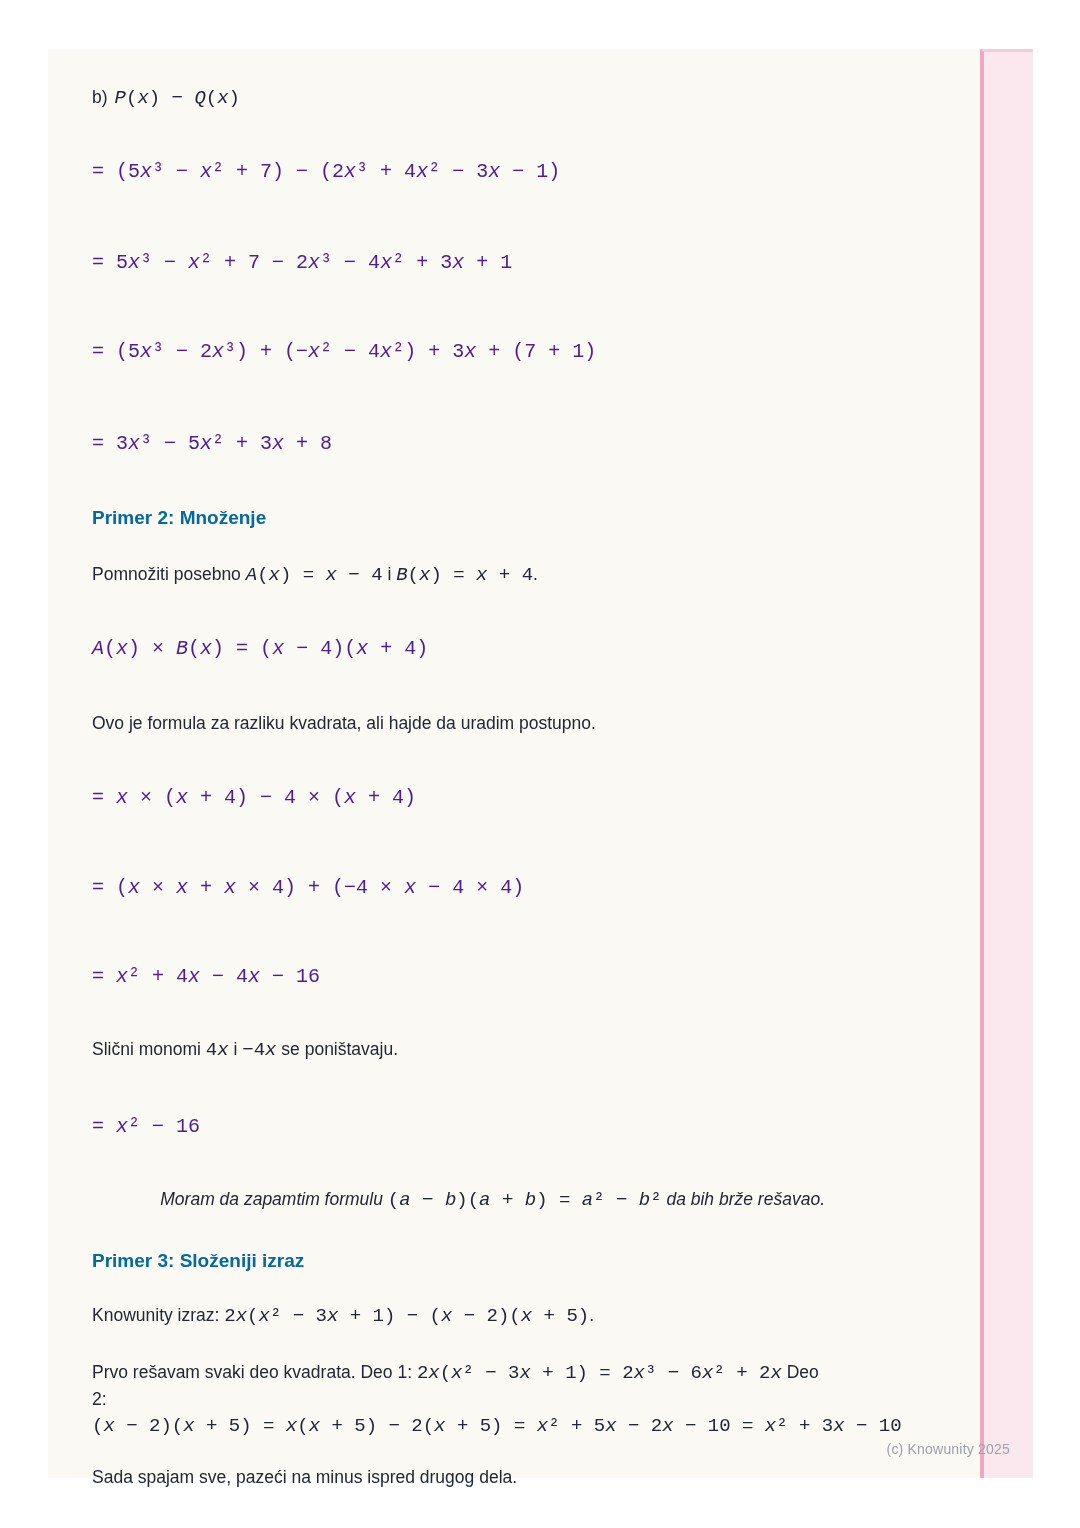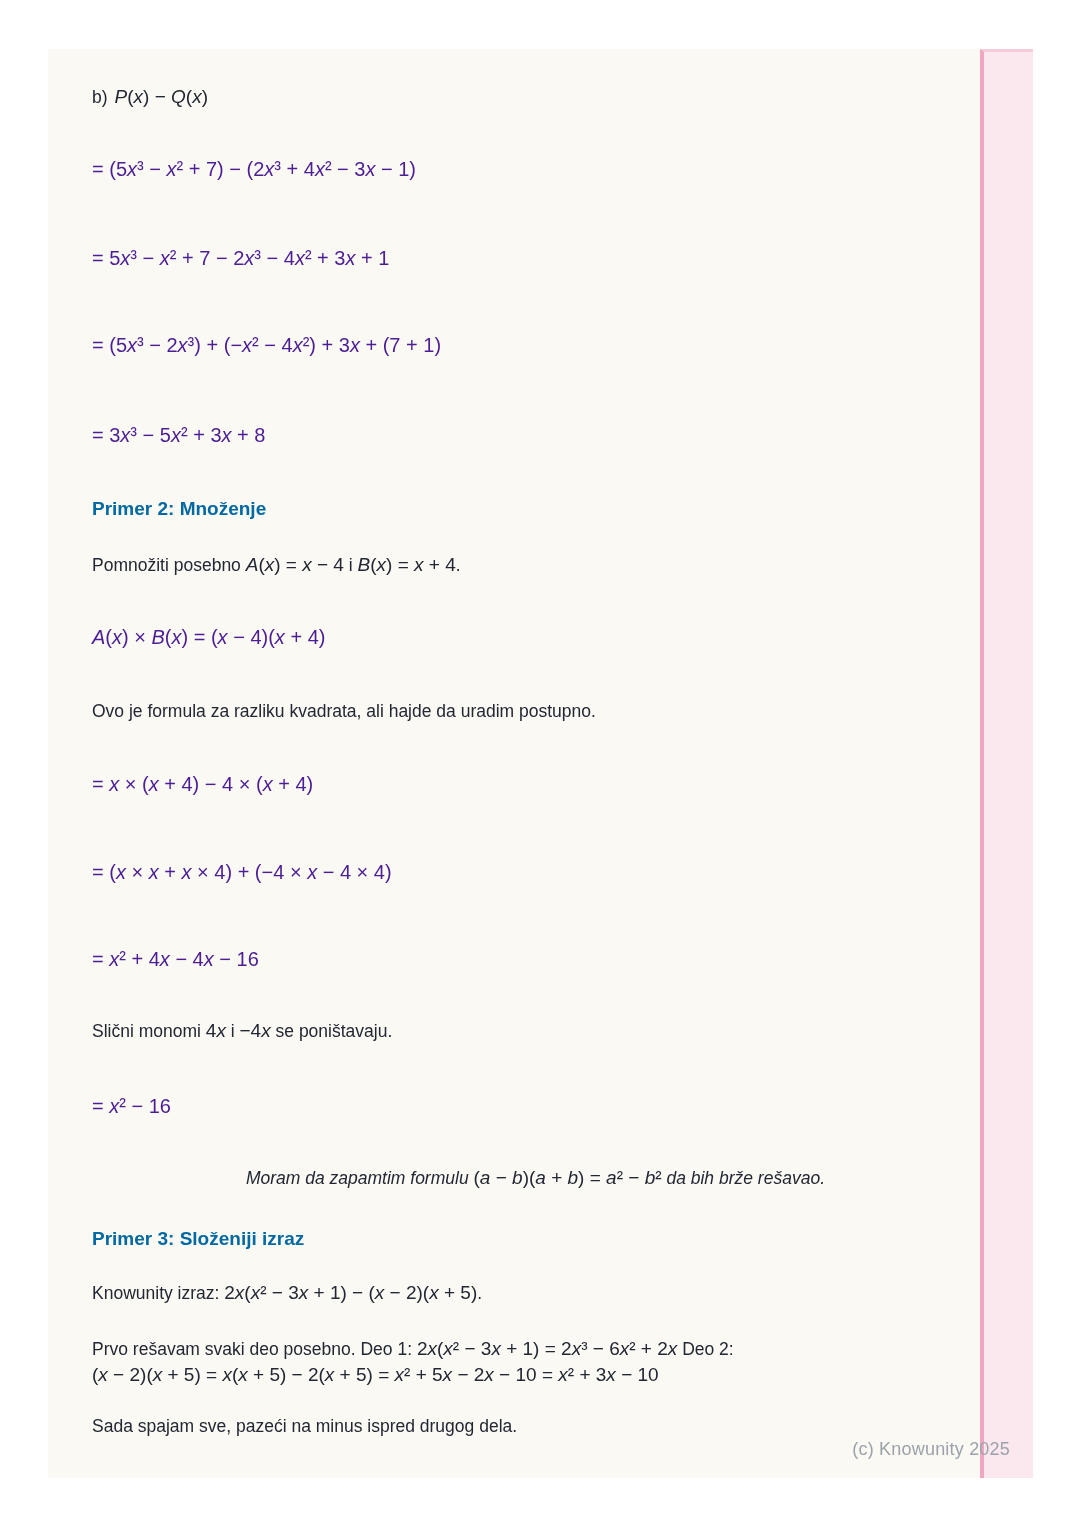--- a/index.html
+++ b/index.html
@@ -30,30 +30,30 @@
   p.para.italic{font-style:italic;text-align:right;}
   h3.heading{
     font-size:19px;line-height:28px;font-weight:700;color:#0369a1;
   }
   .display-eq{
     font-size:20px;line-height:30px;text-align:left;
     font-family:"Liberation Serif","DejaVu Serif",serif;
     color:#4c1d95;
   }
   .math{
-    font-family:Liberation Sans, sans-serif;
+    font-family:Liberation Mono, monospace;
     font-style:normal;
     white-space:nowrap;
   }
   .math-inline{font-size:19px;}
   .work-line{line-height:34px;}
   .b-label{margin-right:7px;}
   .watermark{
     position:absolute;right:70px;top:1441px;
-    font-size:18px;line-height:16px;color:#9ca2ab;letter-spacing:.2px;
+    font-size:14px;line-height:16px;color:#9ca2ab;letter-spacing:.2px;
     z-index:5;
   }
   
   .mt25{margin-top:25px!important;} .mt27{margin-top:27px!important;}
   .mt29{margin-top:29px!important;} .mt30{margin-top:30px!important;}
   .mt34{margin-top:34px!important;} .mt35{margin-top:35px!important;}
   .mt44{margin-top:44px!important;} .mt45{margin-top:45px!important;}
   .mt46{margin-top:46px!important;} .mt47{margin-top:47px!important;}
   .mt57{margin-top:57px!important;} .mt58{margin-top:58px!important;}
   .mt59{margin-top:59px!important;} .mt60{margin-top:60px!important;}
@@ -99,21 +99,21 @@
       <span>Moram da zapamtim formulu </span><span class="math math-inline">(<i>a</i> − <i>b</i>)(<i>a</i> + <i>b</i>) = <i>a</i>² − <i>b</i>²</span><span> da bih brže rešavao.</span>
     </p>
 
     <h3 class="heading mt34">Primer 3: Složeniji izraz</h3>
 
     <p class="para mt27">
       <span>Knowunity izraz: </span><span class="math math-inline">2<i>x</i>(<i>x</i>² − 3<i>x</i> + 1) − (<i>x</i> − 2)(<i>x</i> + 5)</span><span>.</span>
     </p>
 
     <p class="para work-line mt30">
-      <span>Prvo rešavam svaki deo posebno. Deo 1: </span><span class="math math-inline">2<i>x</i>(<i>x</i>² − 3<i>x</i> + 1) = 2<i>x</i>³ − 6<i>x</i>² + 2<i>x</i></span><span> Deo 2: </span><span class="math math-inline">(<i>x</i> − 2)(<i>x</i> + 5) = <i>x</i>(<i>x</i> + 5) − 2(<i>x</i> + 5) = <i>x</i>² + 5<i>x</i> − 2<i>x</i> − 10 = <i>x</i>² + 3<i>x</i> − 10</span>
+      <span>Prvo rešavam svaki deo kvadrata. Deo 1: </span><span class="math math-inline">2<i>x</i>(<i>x</i>² − 3<i>x</i> + 1) = 2<i>x</i>³ − 6<i>x</i>² + 2<i>x</i></span><span> Deo 2: </span><span class="math math-inline">(<i>x</i> − 2)(<i>x</i> + 5) = <i>x</i>(<i>x</i> + 5) − 2(<i>x</i> + 5) = <i>x</i>² + 5<i>x</i> − 2<i>x</i> − 10 = <i>x</i>² + 3<i>x</i> − 10</span>
     </p>
 
     <p class="para mt25">Sada spajam sve, pazeći na minus ispred drugog dela.</p>
 
   </div>
 </div>
 
 <div class="watermark">(c) Knowunity 2025</div>
 
 </body></html>

